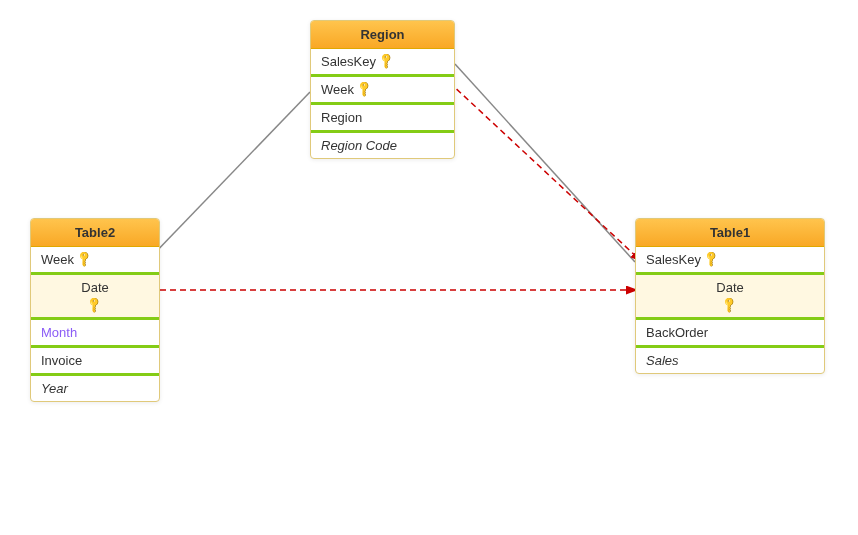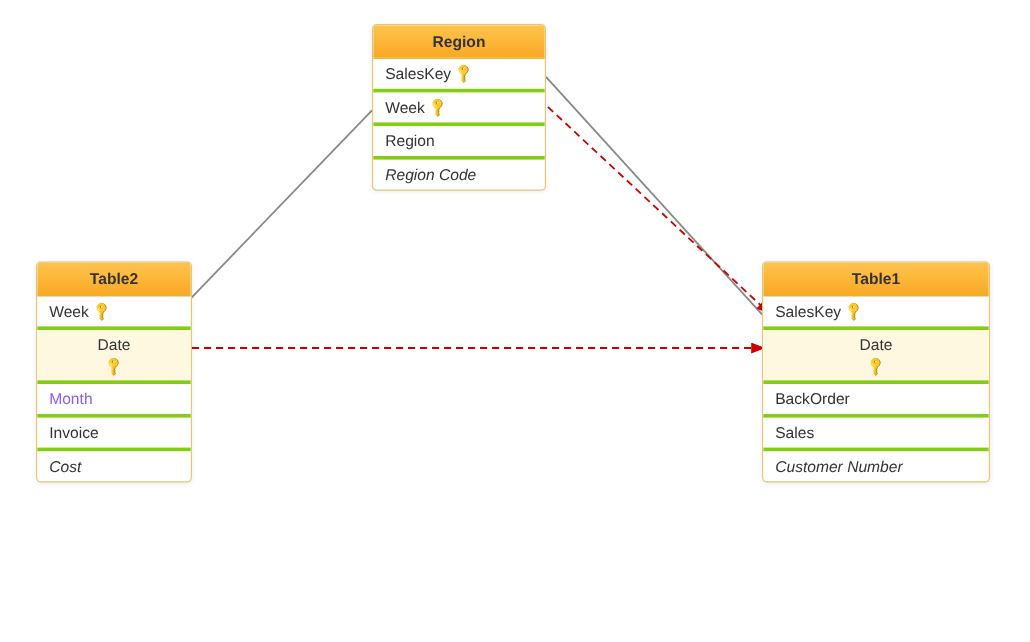--- a/index.html
+++ b/index.html
@@ -135,21 +135,21 @@
       <span>Date</span>
       <span class="key-icon">🔑</span>
     </div>
     <div class="table-row">
       <span style="color:#8b5cf6;">Month</span>
     </div>
     <div class="table-row">
       <span>Invoice</span>
     </div>
     <div class="table-row">
-      <span>Cost</span>
+      <span>Year</span>
     </div>
   </div>
 
   <div class="table-card" style="left: 635px; top: 218px; width: 190px;">
     <div class="table-header">
       <span>Table1</span>
     </div>
     <div class="table-row">
       <span>SalesKey</span>
       <span class="key-icon">🔑</span>
@@ -157,18 +157,15 @@
     <div class="table-row highlighted">
       <span>Date</span>
       <span class="key-icon">🔑</span>
     </div>
     <div class="table-row">
       <span>BackOrder</span>
     </div>
     <div class="table-row">
       <span>Sales</span>
     </div>
-    <div class="table-row">
-      <span>Customer Number</span>
-    </div>
   </div>
 
 </div>
 
 </body></html>

